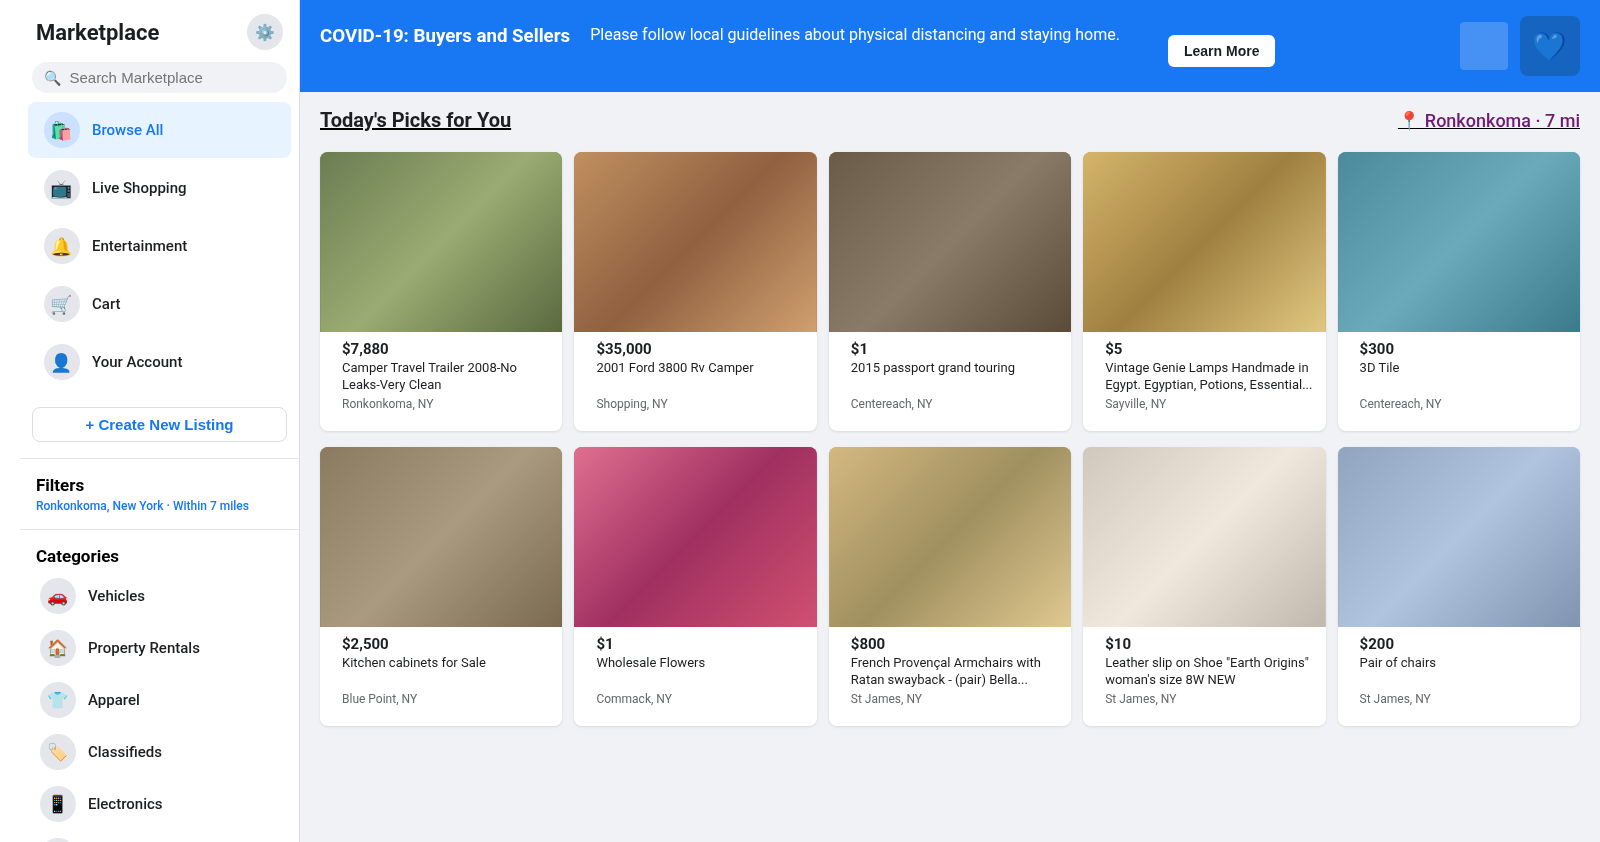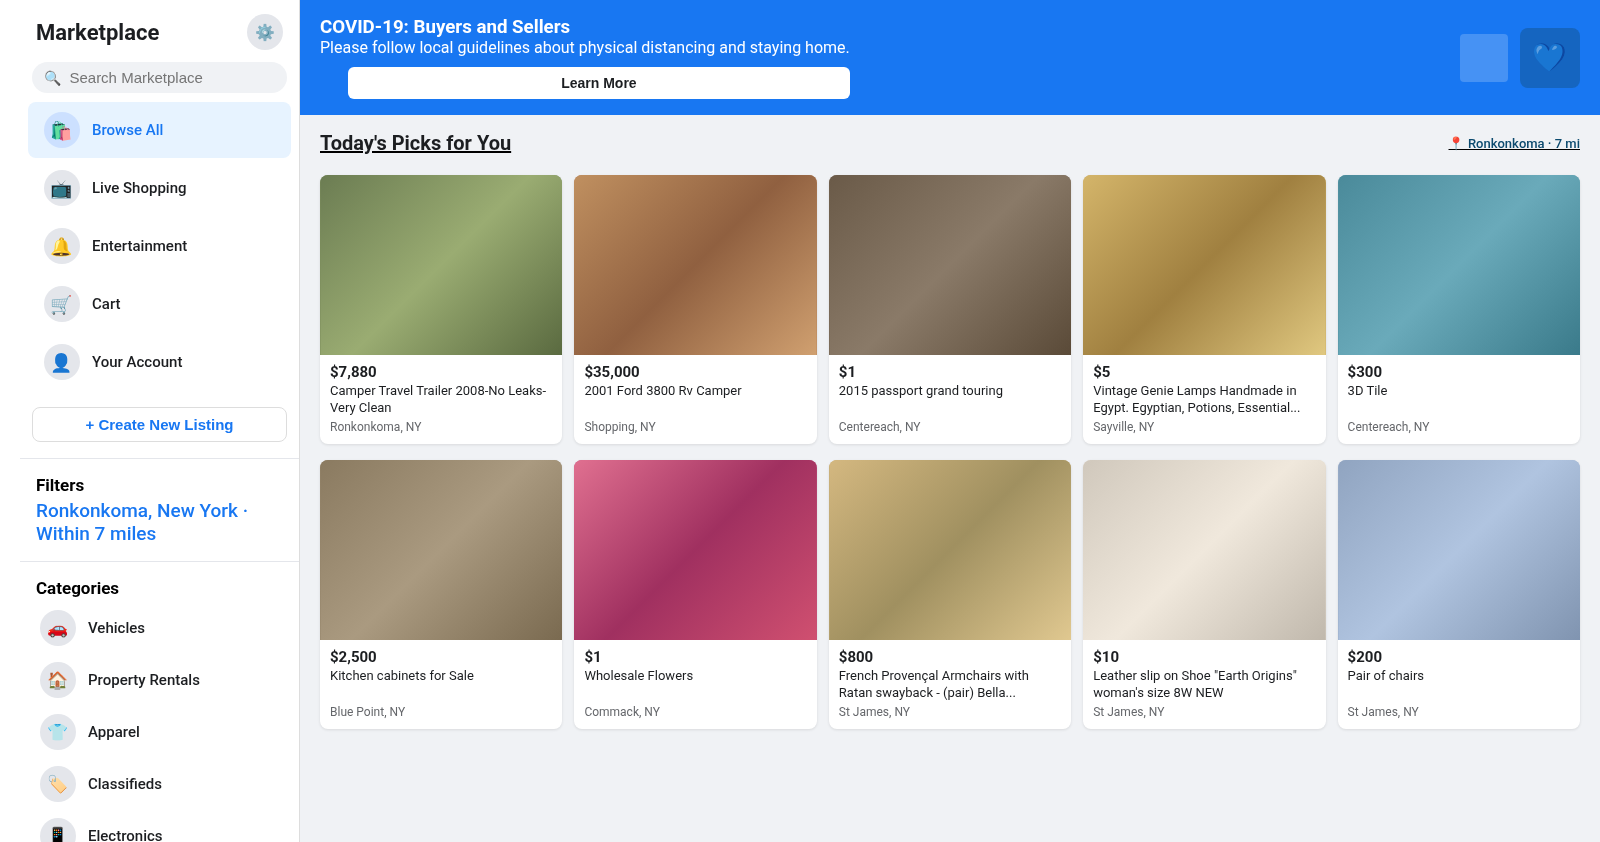--- a/index.html
+++ b/index.html
@@ -90,21 +90,21 @@
       font-size: 15px;
       font-weight: 600;
       cursor: pointer;
       text-align: center;
     }
 
     .divider { border: none; border-top: 1px solid #e4e6eb; margin: 8px 0; }
 
     .filters-section { padding: 8px 16px; }
     .filters-title { font-size: 17px; font-weight: 700; margin-bottom: 4px; }
-    .filters-location { font-size: 19px; color: #1877f2; font-weight: 500; }
+    .filters-location { font-size: 12px; color: #1877f2; font-weight: 500; }
 
     .categories-section { padding: 8px 16px; }
     .categories-title { font-size: 17px; font-weight: 700; margin-bottom: 4px; }
     .cat-item {
       display: flex;
       align-items: center;
       gap: 12px;
       padding: 8px 4px;
       cursor: pointer;
       border-radius: 8px;
@@ -153,63 +153,63 @@
     }
     .heart-icon-box {
       width: 60px; height: 60px;
       background: #1565c0;
       border-radius: 8px;
       display: flex; align-items: center; justify-content: center;
       font-size: 28px;
       color: #fff;
       position: relative;
     }
-    .covid-left { display: flex; flex-direction: column; }
+    .covid-left { display: flex; flex-direction: row; gap: 20px; }
 
     
     .listings-area {
       padding: 16px 20px;
       flex: 1;
     }
     .section-header {
       display: flex;
       align-items: center;
       justify-content: space-between;
       margin-bottom: 20px;
       text-decoration: underline;
     }
     .section-title {
       font-size: 20px;
       font-weight: 700;
       color: #1c1e21;
     }
     .location-tag {
-      font-size: 13px;
-      color: #0c4a6e;
+      font-size: 18px;
+      color: #701a75;
       font-weight: 500;
       display: flex;
       align-items: center;
       gap: 4px;
       text-align: center;
     }
 
     .listings-grid {
       display: grid;
       grid-template-columns: repeat(5, 1fr);
       gap: 12px;
       margin-bottom: 16px;
     }
     .listing-card {
       background: #fff;
       border-radius: 8px;
       overflow: hidden;
       cursor: pointer;
       box-shadow: 0 1px 3px rgba(0,0,0,0.1);
     }
-    .listing-info { padding: 8px 10px 10px; }
+    .listing-info { padding: 8px 10px 20px; margin-left: 12px; }
     .listing-price { font-size: 15px; font-weight: 700; color: #1c1e21; }
     .listing-title { font-size: 13px; color: #1c1e21; margin-top: 2px; line-height: 1.3; height: 34px; overflow: hidden; }
     .listing-location { font-size: 12px; color: #65676b; margin-top: 3px; }
 
     
     .img-placeholder {
       width: 100%;
       height: 180px;
       background-size: cover;
       background-position: center;

